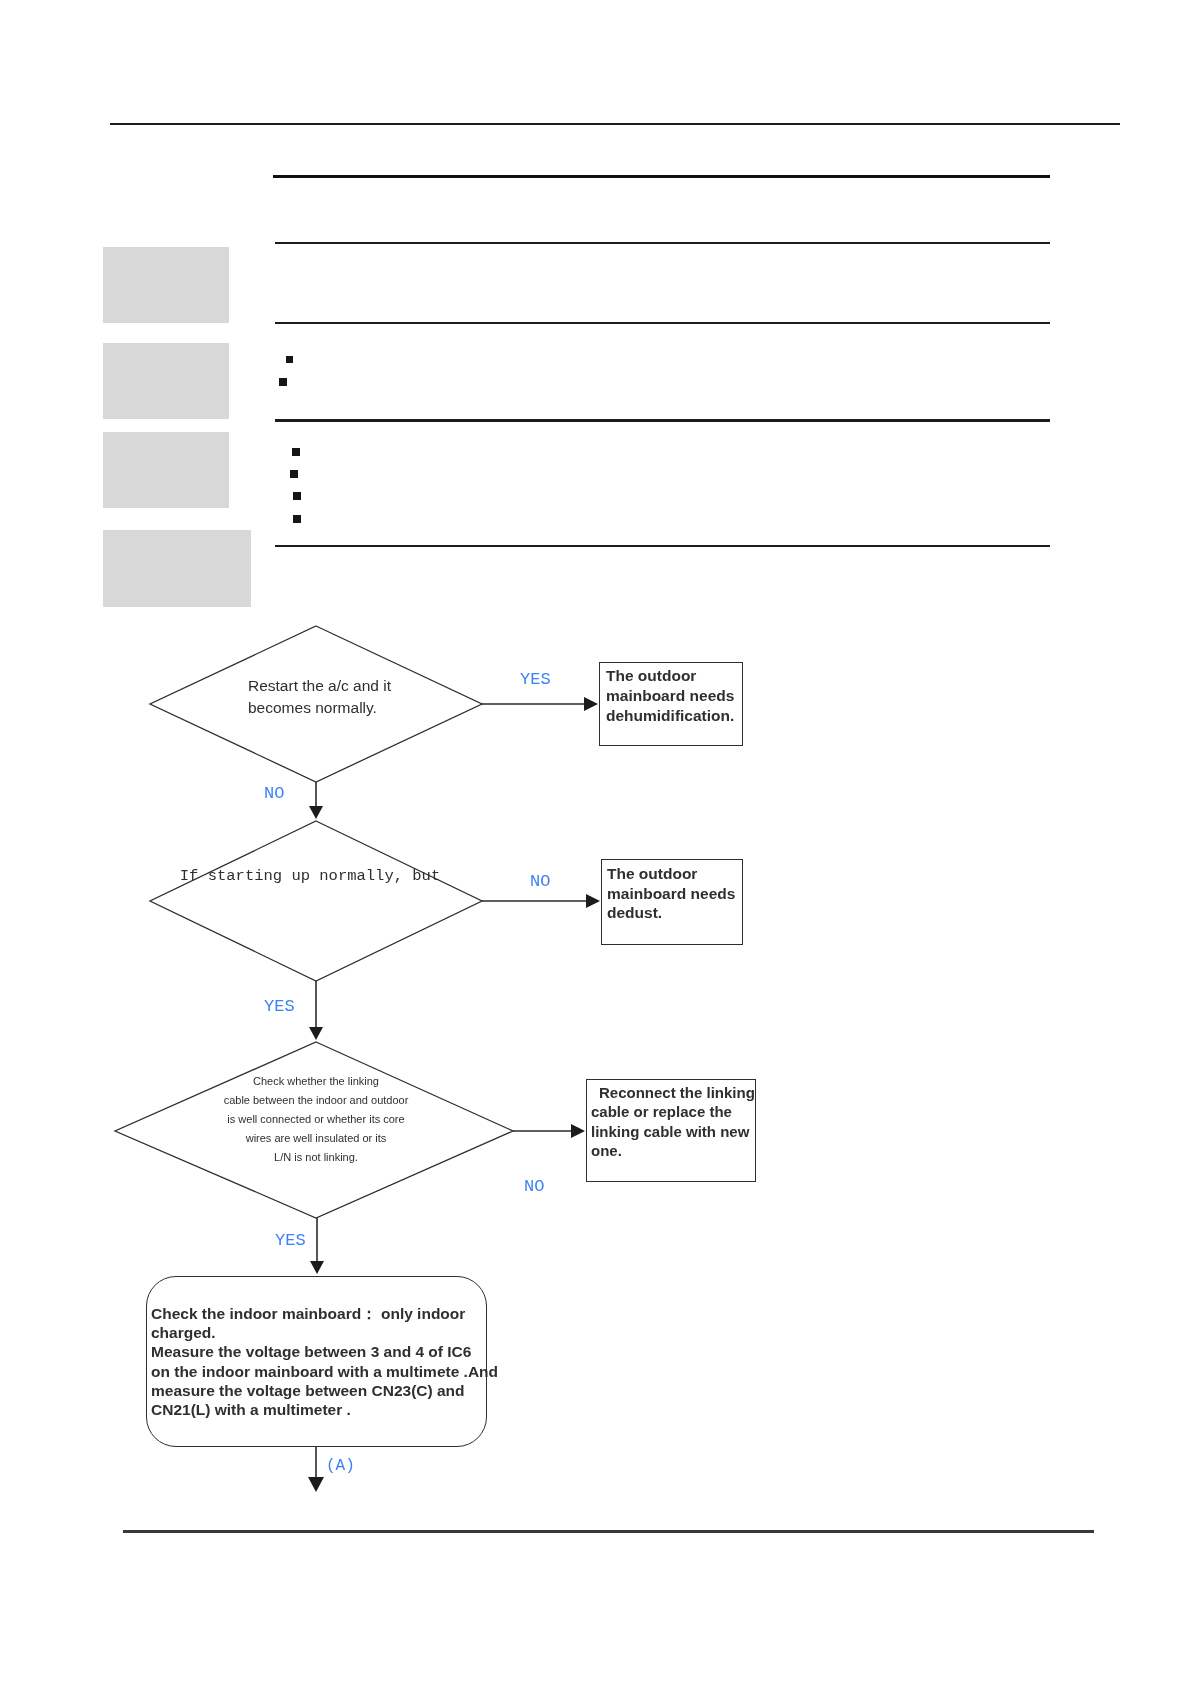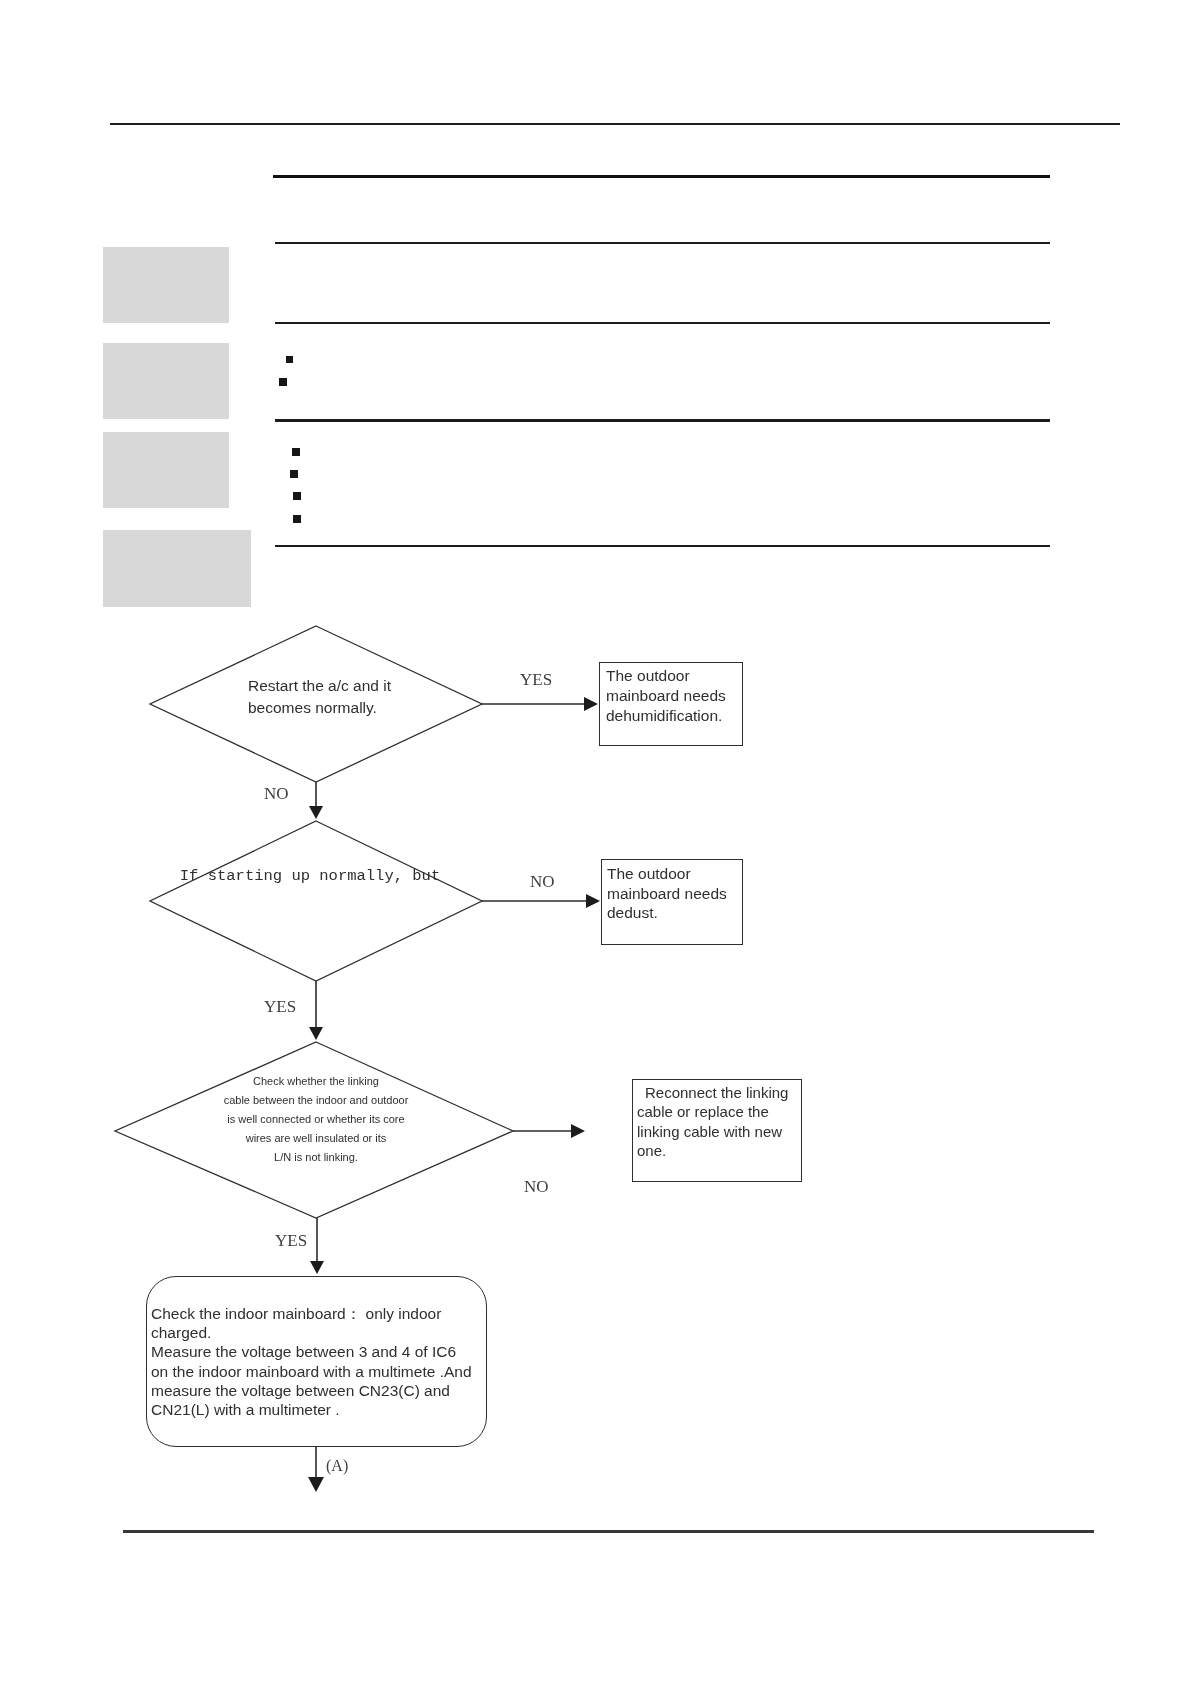--- a/index.html
+++ b/index.html
@@ -16,28 +16,28 @@
   .graybox{position:absolute;background:#d8d8d8;}
   .bullet{position:absolute;width:8px;height:8px;background:#161616;}
   .chart-layer{position:absolute;left:0;top:0;width:1190px;height:1684px;}
   .dtext{position:absolute;font-size:15.5px;line-height:22px;color:#2f2f2f;}
   .dtext.center{text-align:center;}
   .rbox{
     position:absolute;box-sizing:border-box;
     border:1.5px solid #2e2e2e;background:#ffffff;
     font-size:15.5px;line-height:20px;color:#2f2f2f;
   }
-  .rbox .line{white-space:nowrap;}
-  #box3{line-height:19.3px;font-size:15px;margin-left:46px;}
+  .rbox .line{white-space:nowrap;font-weight:bold;}
+  #box3{line-height:19.3px;font-size:15px;}
   #box3 .line.first{text-indent:8px;}
   #box4{line-height:19.2px;font-size:15.5px;}
   .lbl{
     position:absolute;
-    font-family:Liberation Serif, serif;
-    font-size:17px;color:#404040;white-space:nowrap;
+    font-family:Liberation Mono, monospace;
+    font-size:17px;color:#3b82f6;white-space:nowrap;
   }
   .lbl.small{font-size:16px;}
 </style>
 </head>
 <body>
 
 <div class="page">
 
   <div class="hr" style="left:110px;top:123px;width:1010px;height:2px;"></div>
   <div class="hr" style="left:273px;top:175px;width:777px;height:3px;background:#0f0f0f;"></div>

